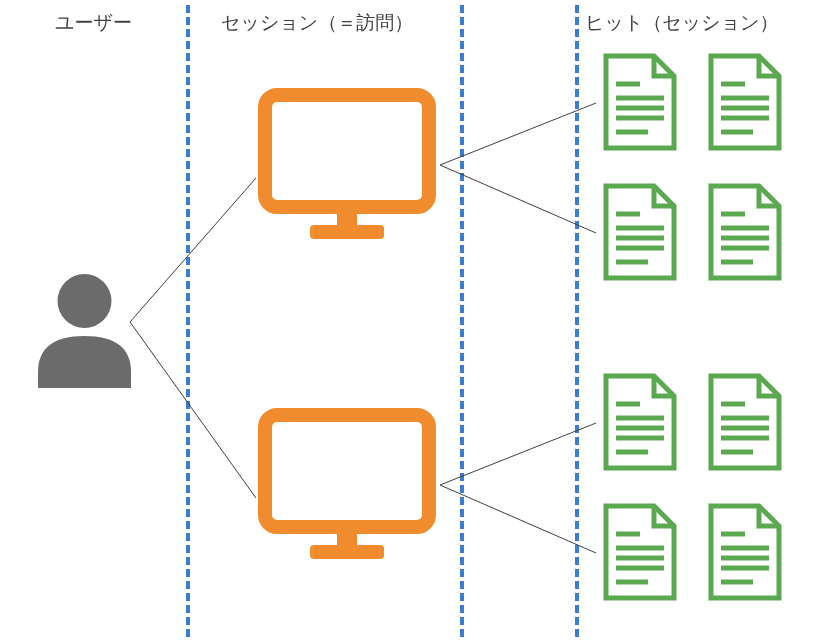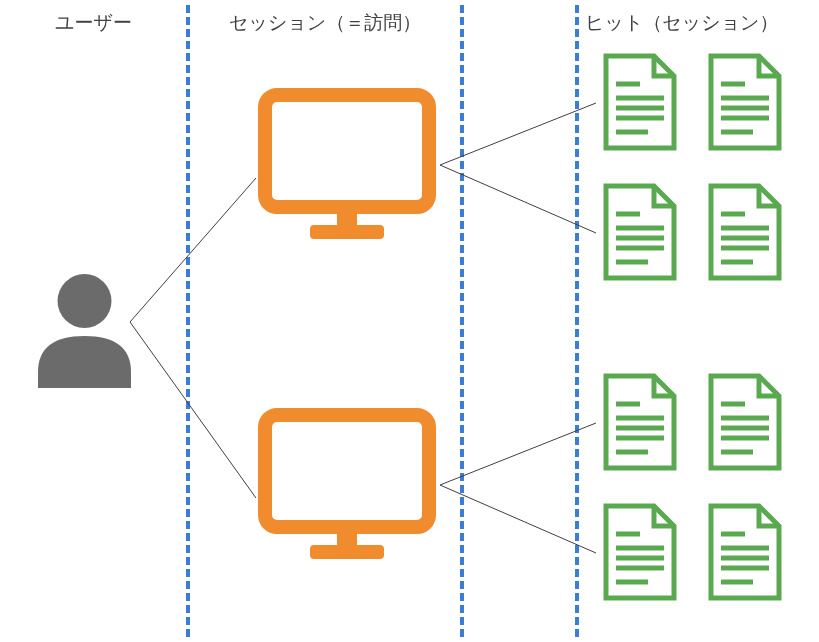--- a/index.html
+++ b/index.html
@@ -47,21 +47,21 @@
   .icon-slot {
     position: absolute;
   }
 </style>
 </head>
 <body>
 
 <div class="canvas">
 
   <div class="col-header" style="left:55px;">ユーザー</div>
-  <div class="col-header" style="left:229px;text-align:center;">セッション（＝訪問）</div>
+  <div class="col-header" style="left:221px;text-align:center;">セッション（＝訪問）</div>
   <div class="col-header" style="left:585px;">ヒット（セッション）</div>
 
   <div class="vdash" style="left:186px;"></div>
   <div class="vdash" style="left:460px;"></div>
   <div class="vdash" style="left:575px;"></div>
 
   <svg class="overlay">
 
     <line x1="130" y1="322" x2="256" y2="178" class="line" stroke="#404040" stroke-width="1"></line>
     <line x1="130" y1="322" x2="256" y2="498" class="line" stroke="#404040" stroke-width="1"></line>

